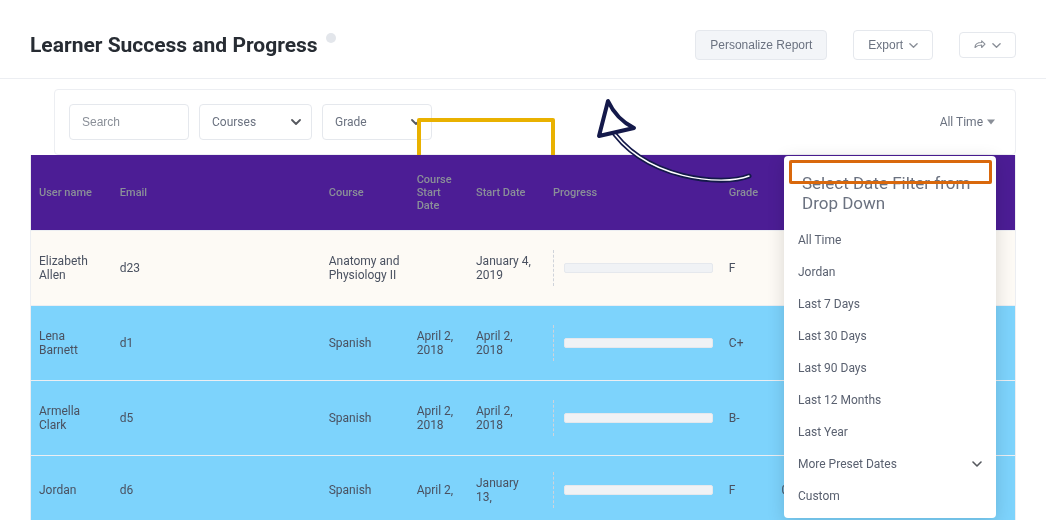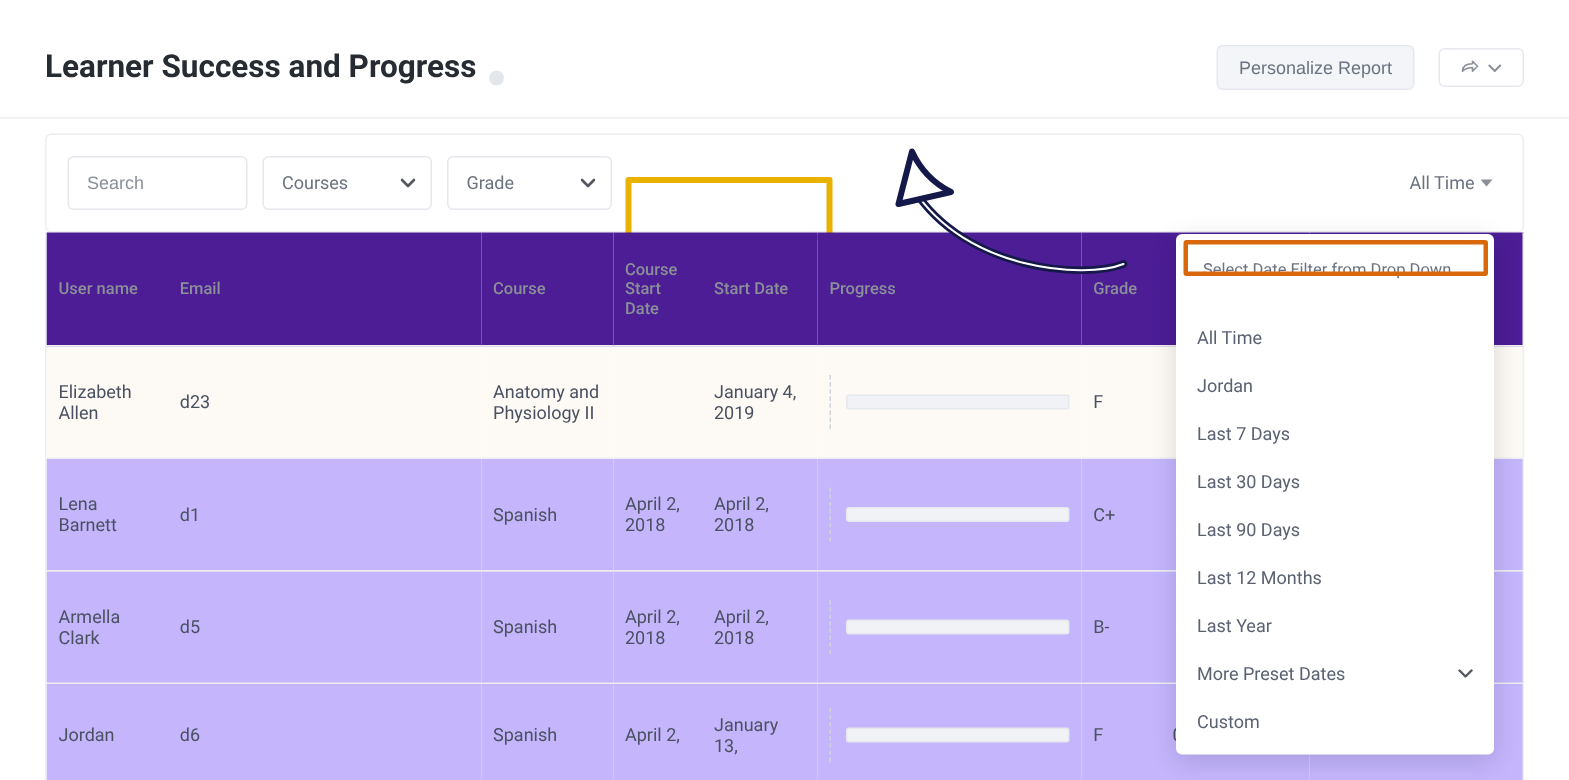--- a/index.html
+++ b/index.html
@@ -19,32 +19,32 @@
     box-shadow: 0 0 10px rgba(0,0,0,0.08);
     background: #fff;
   }
   .titlebar {
     display: flex;
     justify-content: space-between;
     align-items: center;
     padding: 30px 30px 18px 30px;
     border-bottom: 1px solid #eceef2;
   }
-  .title-wrap { display: flex; align-items: flex-end; gap: 8px; }
+  .title-wrap { display: flex; align-items: flex-start; gap: 8px; }
   .page-title {
     font-size: 21px;
     font-weight: 700;
     color: #272c33;
   }
   .title-dot {
     width: 10px; height: 10px; border-radius: 50%;
     background: #e3e6eb;
     display: inline-block;
   }
-  .top-actions { display: flex; gap: 16px; align-items: center; }
+  .top-actions { display: flex; gap: 26px; align-items: center; }
   .btn {
     background: #f3f5f8;
     border: 1px solid #e5e8ed;
     color: #6b7280;
     border-radius: 4px;
     padding: 7px 14px;
     font-size: 12px;
     cursor: pointer;
     display: inline-flex;
     align-items: center;
@@ -54,20 +54,21 @@
     background: #fff;
     border: 1px solid #e5e8ed;
   }
   .chev { display: inline-block; }
   .chev svg { display: block; }
   .share-icon svg { display: block; }
 
   .filterbar-wrap {
     padding: 10px 30px 0 30px;
     position: relative;
+    margin-left: 24px;
   }
   .filterbar {
     display: flex;
     align-items: center;
     gap: 10px;
     padding: 14px;
     border: 1px solid #eceef2;
     border-radius: 4px;
     position: relative;
   }
@@ -143,21 +144,21 @@
     text-align: left;
     padding: 18px 8px;
     border-bottom: 1px solid #eceef2;
   }
   .table tbody td {
     font-size: 12px;
     color: #4a5160;
     padding: 16px 8px;
     border-bottom: 1px solid #eceef2;
     vertical-align: middle;
-    background: #c4b5fd;
+    background: #7dd3fc;
   }
   .table tbody tr:first-child td { background: #fdfaf5; }
   .col-user { width: 74px; }
   .col-email { width: 190px; }
   .col-course { width: 80px; }
   .col-cstart { width: 54px; }
   .col-start { width: 70px; }
   .col-prog { width: 160px; }
   .col-grade { width: 48px; }
   .col-score { width: 90px; }
@@ -196,24 +197,24 @@
   .dropdown .dd-item {
     font-size: 12px;
     color: #5a6170;
     padding: 9px 14px;
     cursor: pointer;
     display: flex;
     align-items: center;
     justify-content: space-between;
   }
   .dropdown .dd-header {
-    font-size: 11px;
+    font-size: 17px;
     color: #6b7280;
     padding: 7px 10px;
-    margin: 4px 8px 16px 8px;
+    margin: 4px 8px 4px 8px;
     cursor: default;
   }
   .highlight-orange {
     position: absolute;
     border: 3px solid #d9680c;
     border-radius: 2px;
     pointer-events: none;
   }
   .ho-header {
     right: 54px;
@@ -246,20 +247,28 @@
 <div class="page">
 
   <div class="titlebar">
     <div class="title-wrap">
       <div class="page-title">Learner Success and Progress</div>
       <span class="title-dot"></span>
     </div>
     <div class="top-actions">
       <button class="btn">
         <span>Personalize Report</span>
+      </button>
+      <button class="btn btn-light">
+        <span>Export</span>
+        <span class="chev">
+          <svg width="9" height="9" viewBox="0 0 10 10">
+              <path d="M1 3l4 4 4-4" stroke="#8a8f98" stroke-width="1.5" fill="none" stroke-linecap="round" stroke-linejoin="round"></path>
+            </svg>
+        </span>
       </button>
       <button class="btn btn-light">
         <span class="share-icon">
           <svg width="12" height="10" viewBox="0 0 14 12">
               <path d="M1 9c0-4 3-6 8-6V1l4 4-4 4V6c-4 0-6 1-8 3z" fill="none" stroke="#8a8f98" stroke-width="1.3" stroke-linejoin="round"></path>
             </svg>
         </span>
         <span class="chev">
           <svg width="9" height="9" viewBox="0 0 10 10">
               <path d="M1 3l4 4 4-4" stroke="#8a8f98" stroke-width="1.5" fill="none" stroke-linecap="round" stroke-linejoin="round"></path>

